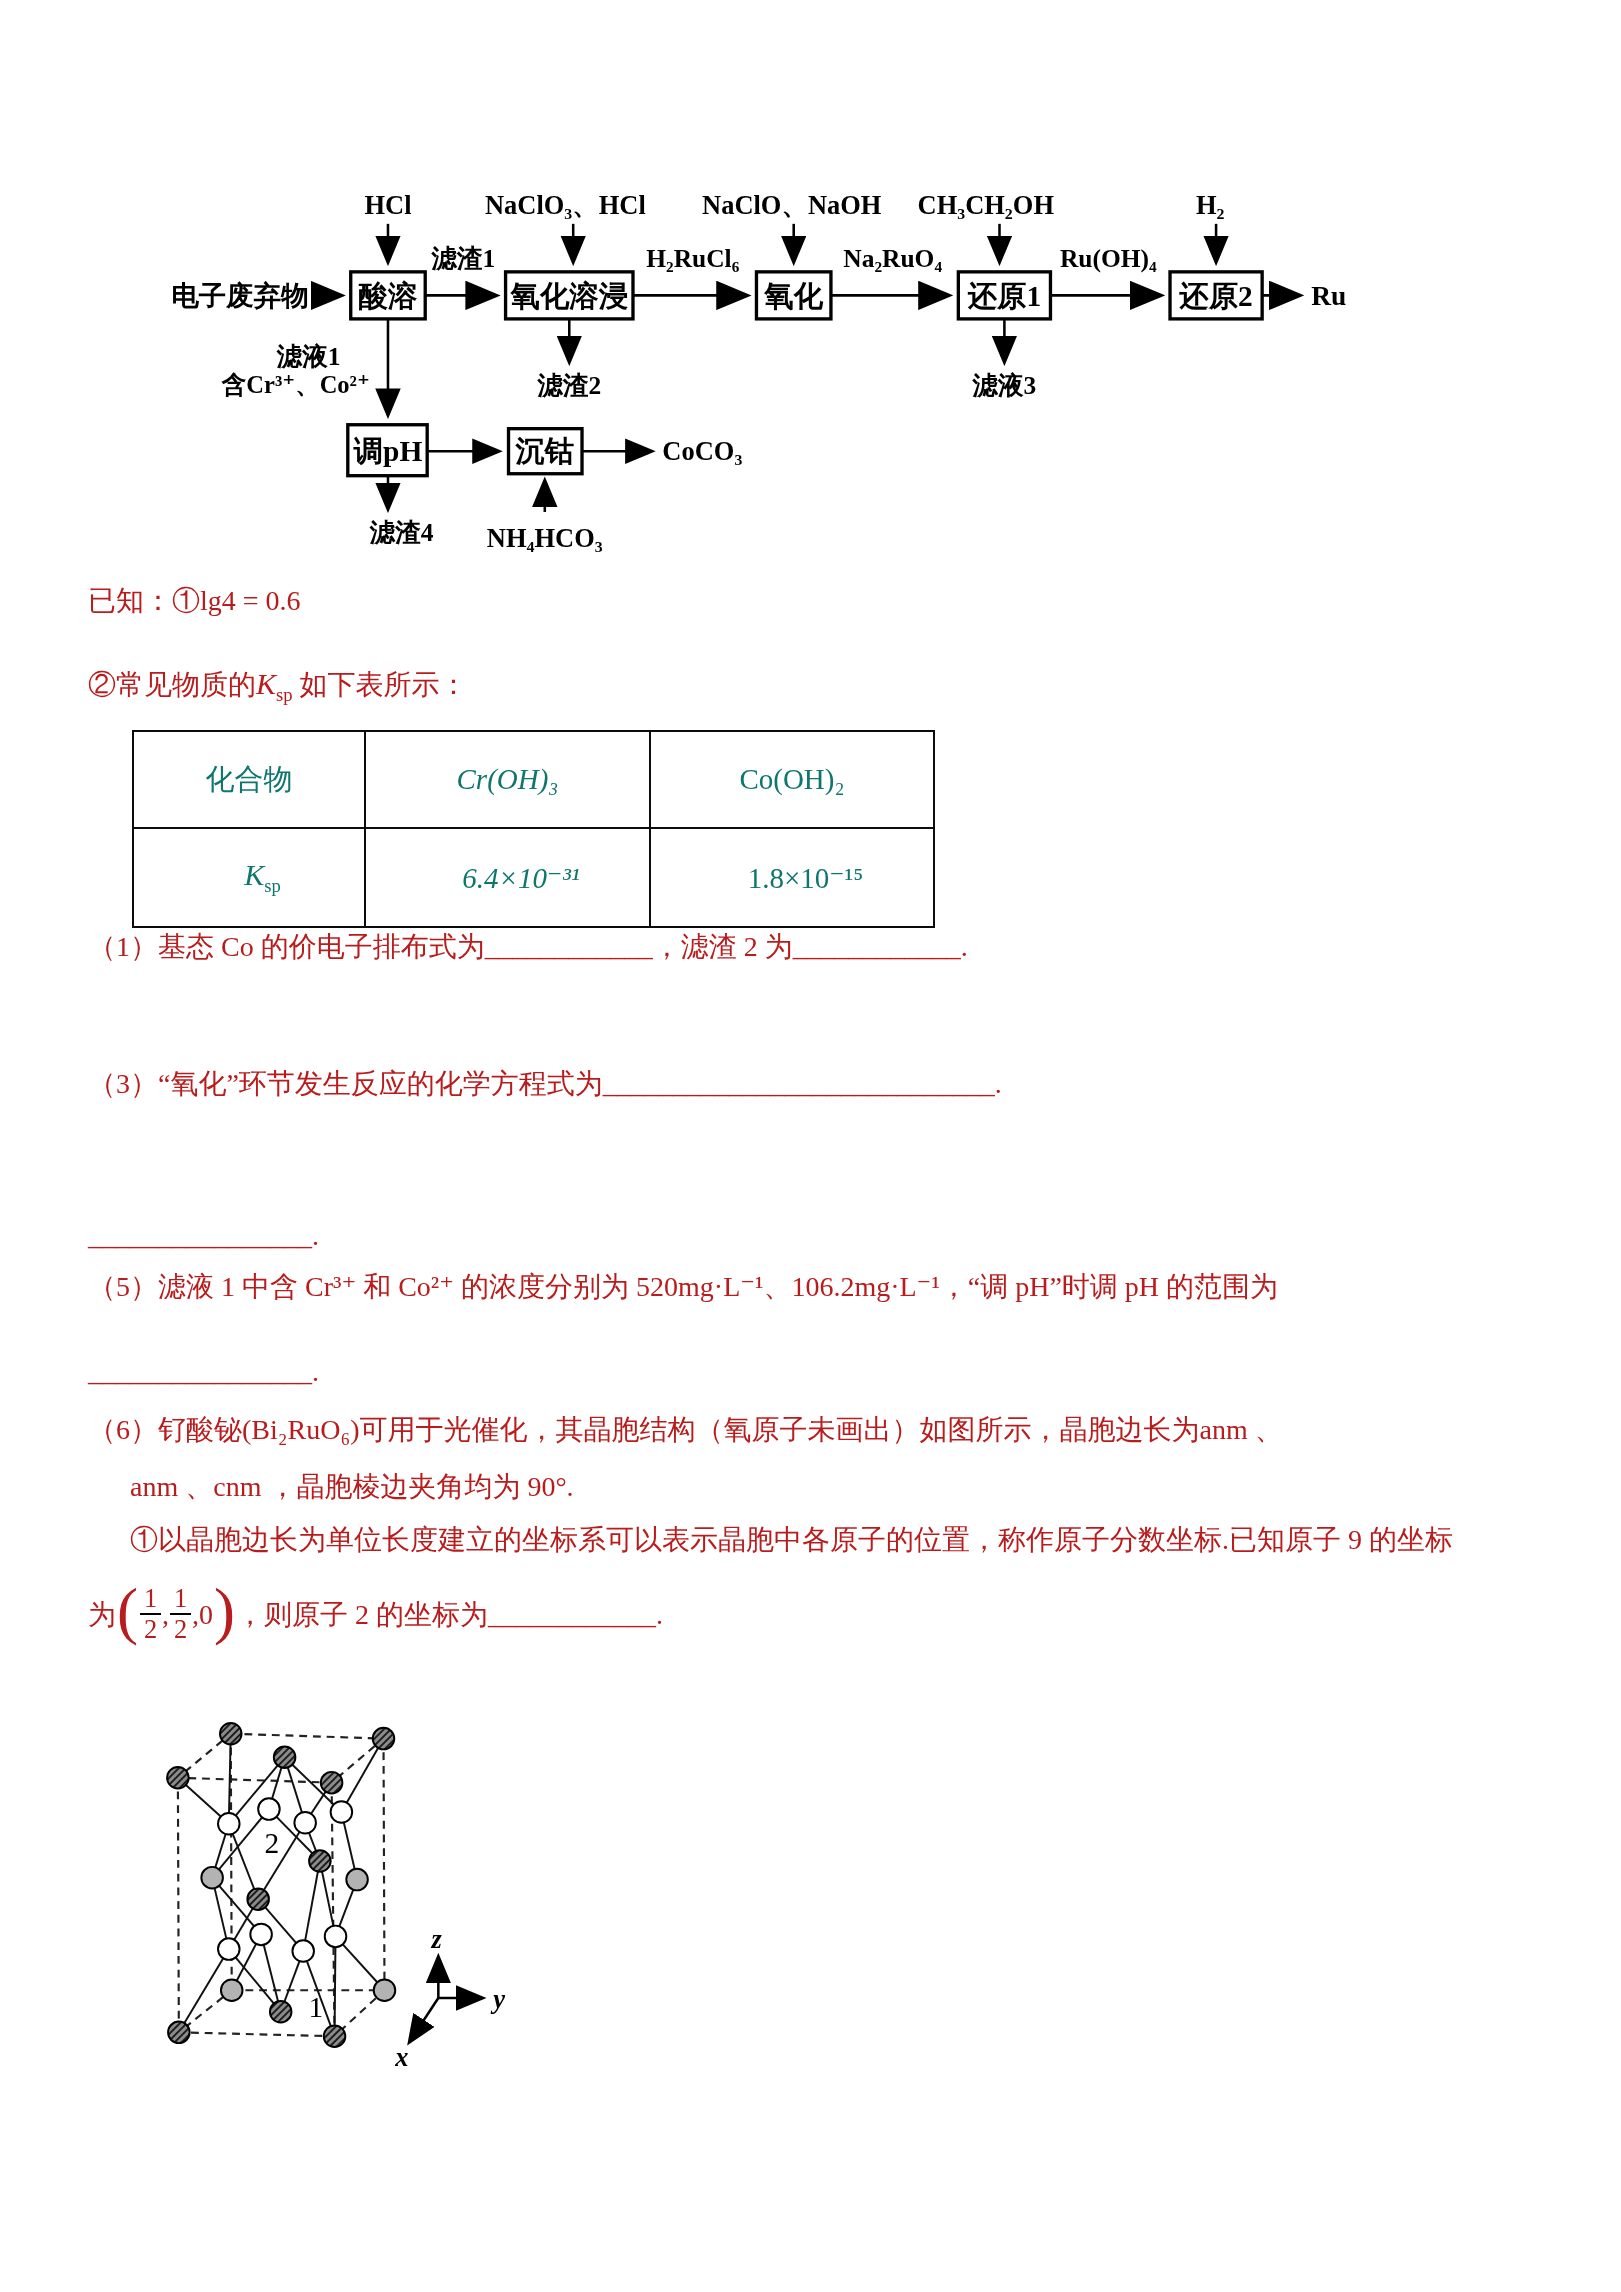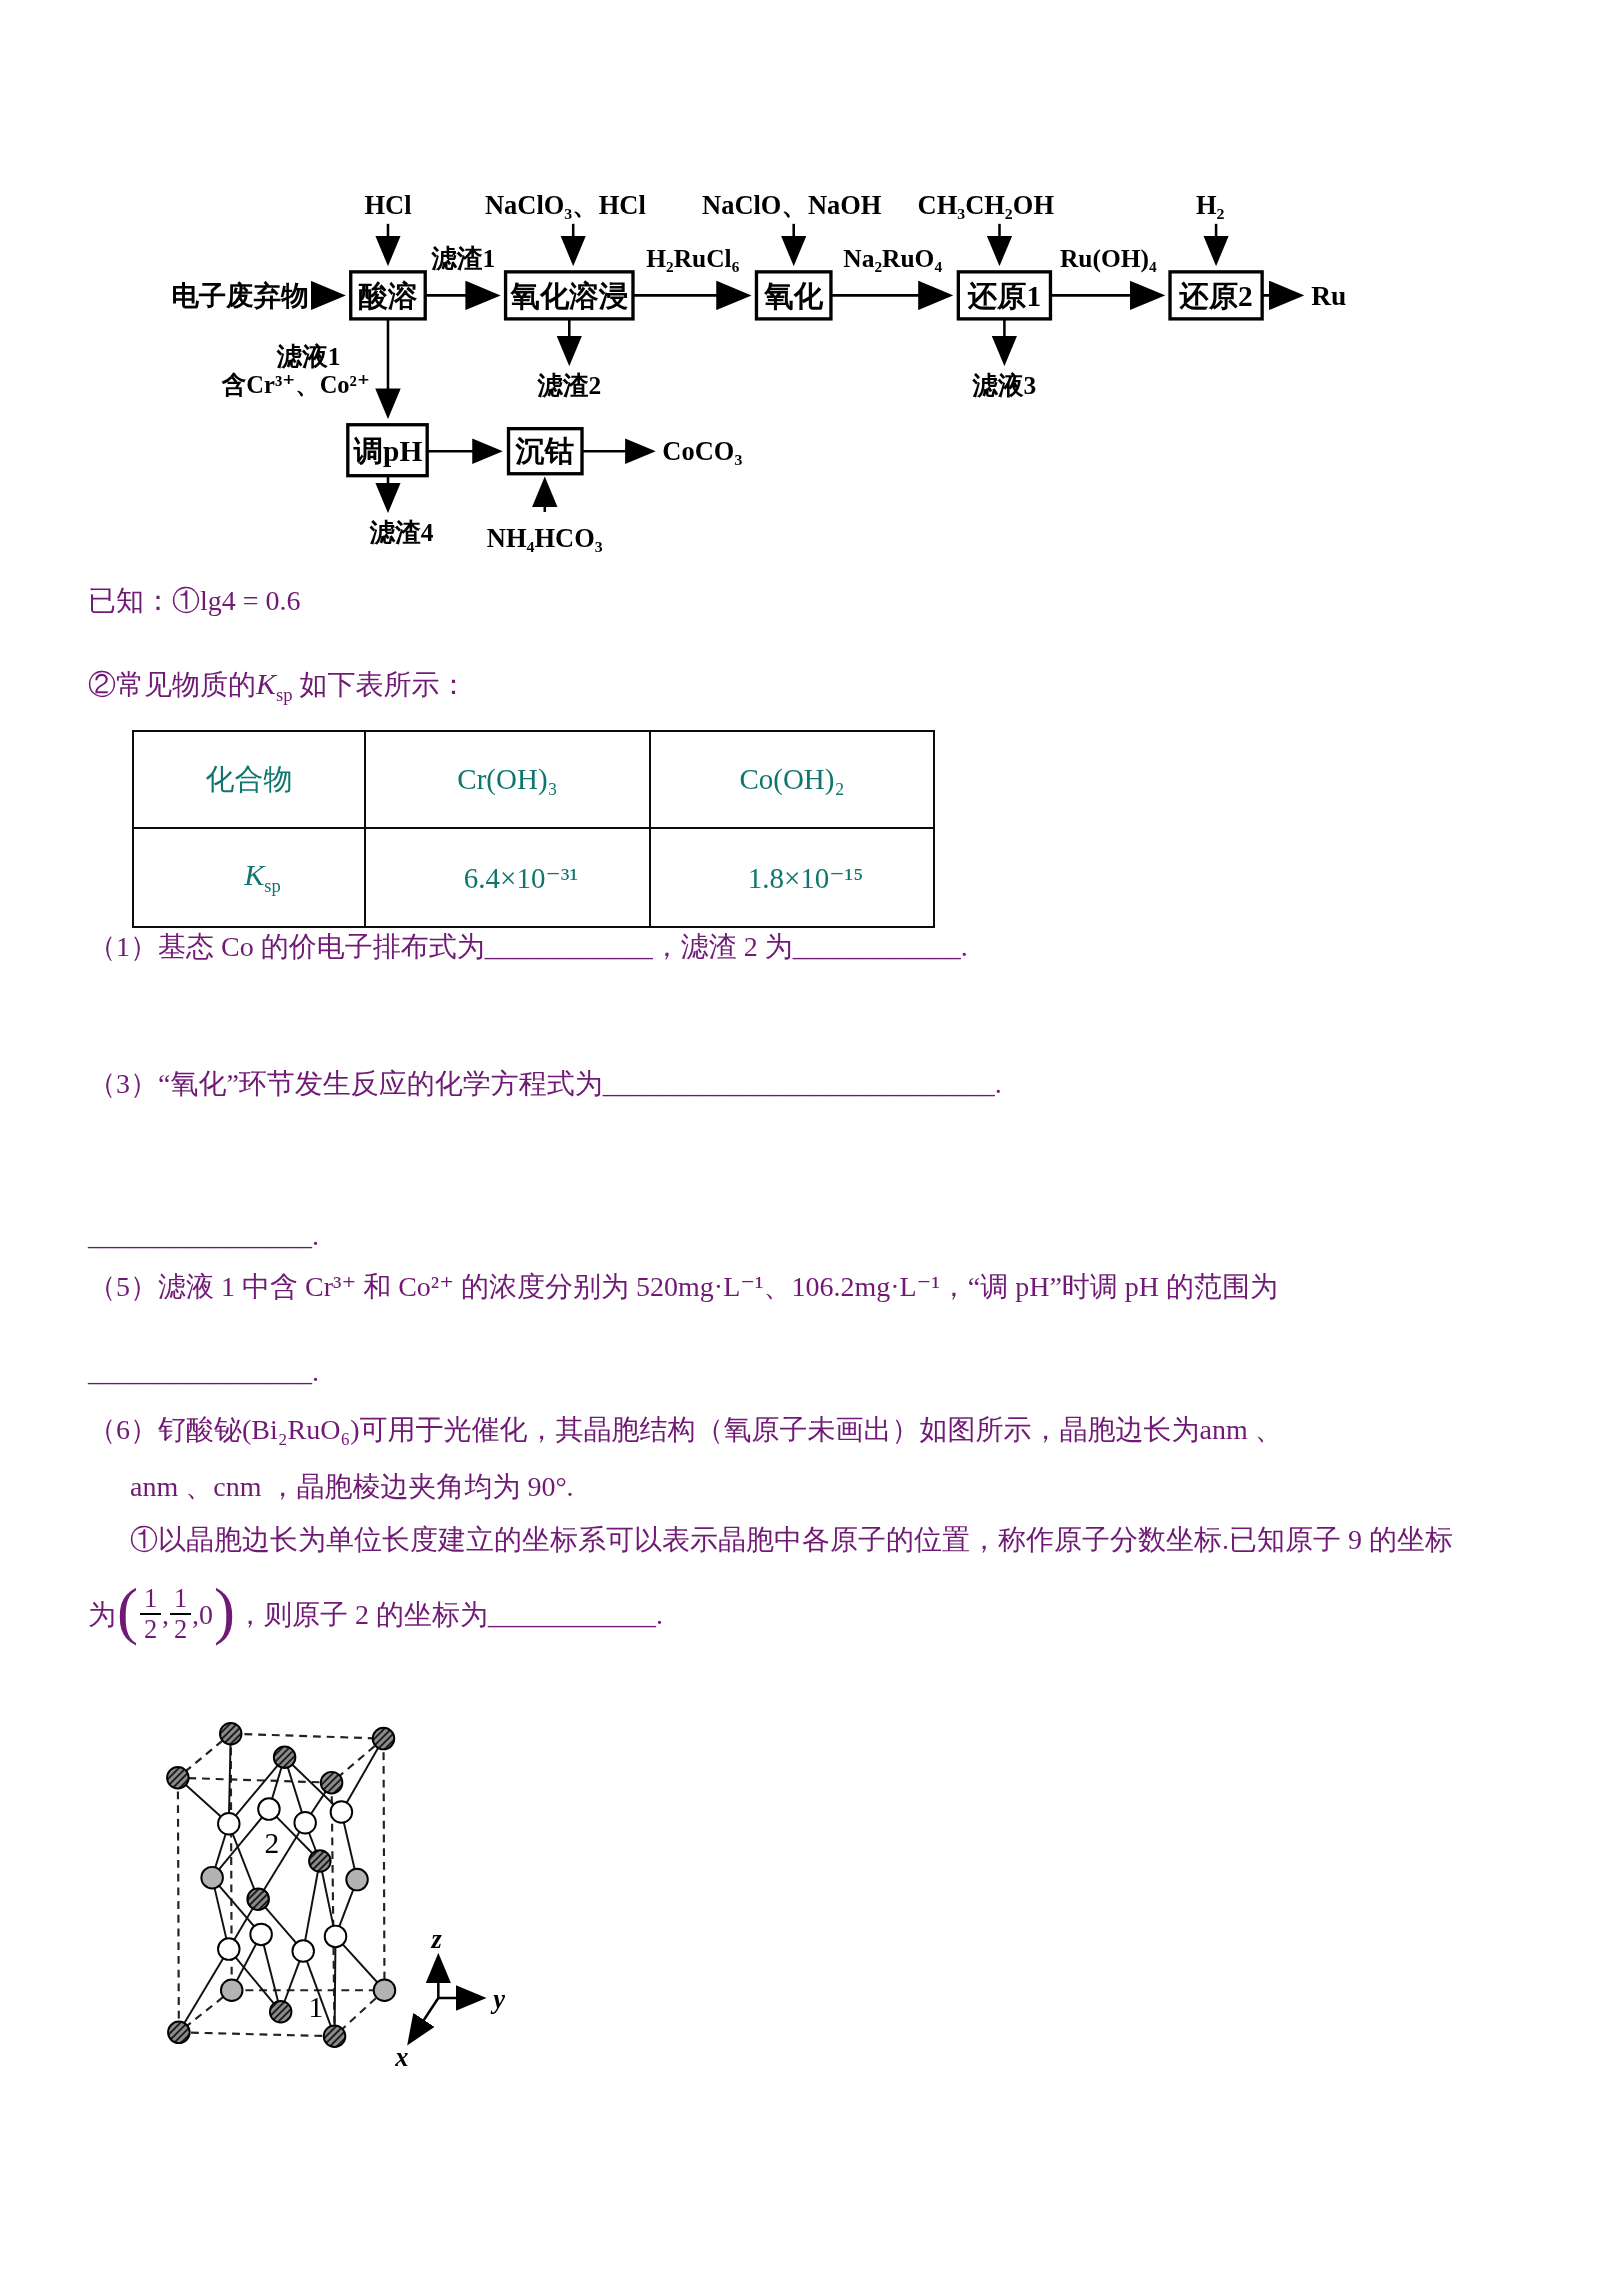--- a/index.html
+++ b/index.html
@@ -1,29 +1,29 @@
 <!DOCTYPE html>
 <html><head>
 <meta charset="utf-8">
 <style>
   html,body{margin:0;padding:0;background:#e8e8e8;}
   #page{position:relative;width:1621px;height:2293px;background:#ffffff;margin:0 auto;
         font-family:"Liberation Serif","DejaVu Serif",serif;color:#111;overflow:hidden;}
-  .line{position:absolute;left:88px;font-size:28px;line-height:41px;white-space:nowrap;color:#701a75;}
+  .line{position:absolute;left:88px;font-size:28px;line-height:41px;white-space:nowrap;color:#b91c1c;}
   .indent0{left:82px;margin-left:48px;}
   svg text{fill:#000;}
   
   .kital{font-style:italic;font-size:30px;}
   .ksub{font-size:18.6px;vertical-align:-6.9px;}
   
   #ksp-table{position:absolute;left:132px;top:730px;border-collapse:collapse;}
   #ksp-table td{border:2.9px solid #0c0c0c;text-align:center;font-size:29px;color:#0f766e;}
   #ksp-table tr:nth-child(1) td{height:93px;}
   #ksp-table tr:nth-child(2) td{height:95px;padding-left:28px;}
-  .c1{width:201px;} .c2{width:254px;} .c3{width:253px;}
+  .c1{width:201px;} .c2{width:254px;font-style:italic;} .c3{width:253px;}
   
   .coordline{display:flex;align-items:center;height:84px;}
   .vfrac{display:inline-flex;flex-direction:column;align-items:center;line-height:1.08;font-size:26.5px;margin:0 1px;}
   .vfrac .fn{border-bottom:2px solid #000;padding:0 3.9px;}
   .bigp{font-size:63px;font-weight:300;line-height:1;margin:0 1px;transform:translateY(-2.9px);}
 </style>
 </head>
 <body>
 
 <div id="page">

